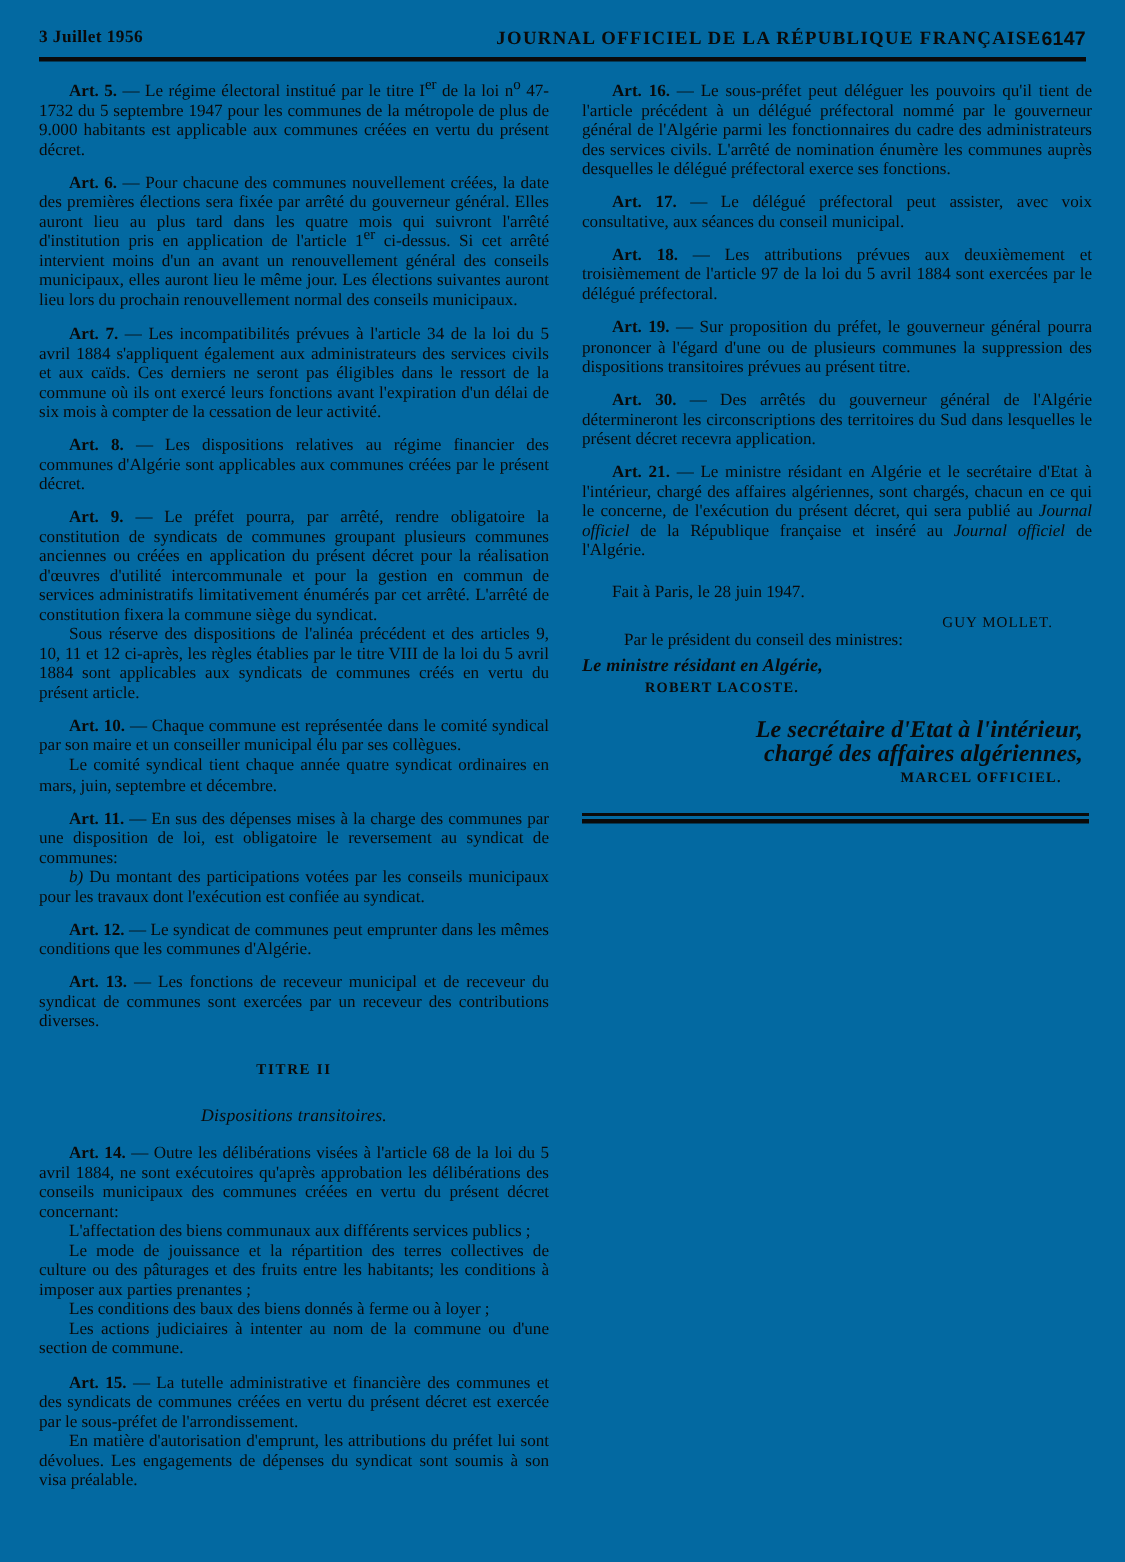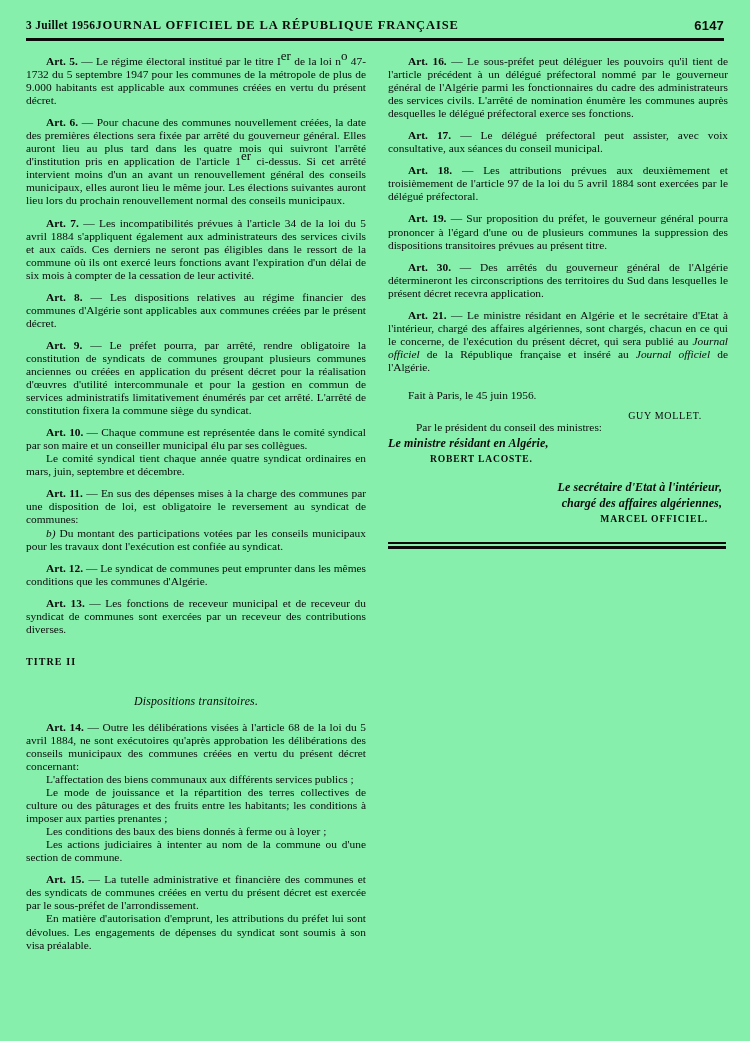--- a/index.html
+++ b/index.html
@@ -11,21 +11,21 @@
   body {
     font-family: "Liberation Serif", "DejaVu Serif", serif;
     color: #0a0a0a;
   }
 
   .page {
     position: relative;
     width: 750px;
     height: 1041px;
     margin: 0 auto;
-    background: #86efac;
+    background: #0369a1;
     box-sizing: border-box;
     padding: 0;
     overflow: hidden;
   }
 
   
   .masthead {
     position: absolute;
     left: 26px;
     right: 26px;
@@ -44,21 +44,21 @@
     white-space: nowrap;
     padding-top: 1px;
   }
 
   .masthead-title {
     font-family: "Liberation Serif", serif;
     font-size: 12.5px;
     font-weight: bold;
     letter-spacing: 0.9px;
     white-space: nowrap;
-    text-align: left;
+    text-align: right;
     flex: 1 1 auto;
     padding-top: 0px;
   }
 
   .masthead-folio {
     font-family: "Liberation Sans", sans-serif;
     font-size: 13px;
     font-weight: bold;
     letter-spacing: 0.2px;
     white-space: nowrap;
@@ -108,47 +108,47 @@
 
   p.art.tight {
     margin-top: 0px;
   }
 
   p.art .lead {
     font-weight: bold;
   }
 
   .sup {
-    font-size: 13px;
+    font-size: 10px;
     vertical-align: super;
     line-height: 0;
   }
 
   em.ital {
     font-style: italic;
   }
 
   
   .titre-block {
     margin-top: 20px;
     margin-bottom: 4px;
-    text-align: left;
+    text-align: center;
   }
 
   .titre-line {
     font-size: 11.5px;
     font-weight: bold;
     letter-spacing: 1.1px;
     font-variant: small-caps;
     text-transform: uppercase;
     font-size: 10px;
   }
 
   .titre-sub {
-    margin-top: 27px;
+    margin-top: 17px;
     margin-bottom: 12px;
     font-size: 11.8px;
     font-style: italic;
     text-align: center;
     letter-spacing: 0.2px;
   }
 
   
   .dateline {
     margin-top: 15px;
@@ -188,21 +188,21 @@
     padding-left: 42px;
   }
 
   .office-block-right {
     margin-top: 16px;
     text-align: right;
     padding-right: 6px;
   }
 
   .office-block-right .office-italic {
-    font-size: 12px;
+    font-size: 16px;
     font-style: italic;
     font-weight: bold;
     line-height: 14px;
     letter-spacing: 0.1px;
     font-family: Liberation Serif, serif;
   }
 
   .office-block-right .office-name {
     padding-left: 0;
     padding-right: 14px;
@@ -239,20 +239,21 @@
   <div class="head-rule"></div>
 
   <div class="columns">
 
     <div class="col" id="left-col">
         <p class="art gap"><span class="lead">Art. 5.</span> — Le régime électoral institué par le titre I<sup class="sup">er</sup> de la loi n<sup class="sup">o</sup> 47-1732 du 5 septembre 1947 pour les communes de la métropole de plus de 9.000 habitants est applicable aux communes créées en vertu du présent décret.</p>
         <p class="art gap"><span class="lead">Art. 6.</span> — Pour chacune des communes nouvellement créées, la date des premières élections sera fixée par arrêté du gouverneur général. Elles auront lieu au plus tard dans les quatre mois qui suivront l'arrêté d'institution pris en application de l'article 1<sup class="sup">er</sup> ci-dessus. Si cet arrêté intervient moins d'un an avant un renouvellement général des conseils municipaux, elles auront lieu le même jour. Les élections suivantes auront lieu lors du prochain renouvellement normal des conseils municipaux.</p>
         <p class="art gap"><span class="lead">Art. 7.</span> — Les incompatibilités prévues à l'article 34 de la loi du 5 avril 1884 s'appliquent également aux administrateurs des services civils et aux caïds. Ces derniers ne seront pas éligibles dans le ressort de la commune où ils ont exercé leurs fonctions avant l'expiration d'un délai de six mois à compter de la cessation de leur activité.</p>
         <p class="art gap"><span class="lead">Art. 8.</span> — Les dispositions relatives au régime financier des communes d'Algérie sont applicables aux communes créées par le présent décret.</p>
         <p class="art gap"><span class="lead">Art. 9.</span> — Le préfet pourra, par arrêté, rendre obligatoire la constitution de syndicats de communes groupant plusieurs communes anciennes ou créées en application du présent décret pour la réalisation d'œuvres d'utilité intercommunale et pour la gestion en commun de services administratifs limitativement énumérés par cet arrêté. L'arrêté de constitution fixera la commune siège du syndicat.</p>
+        <p class="art tight">Sous réserve des dispositions de l'alinéa précédent et des articles 9, 10, 11 et 12 ci-après, les règles établies par le titre VIII de la loi du 5 avril 1884 sont applicables aux syndicats de communes créés en vertu du présent article.</p>
         <p class="art gap"><span class="lead">Art. 10.</span> — Chaque commune est représentée dans le comité syndical par son maire et un conseiller municipal élu par ses collègues.</p>
         <p class="art tight">Le comité syndical tient chaque année quatre syndicat ordinaires en mars, juin, septembre et décembre.</p>
         <p class="art gap"><span class="lead">Art. 11.</span> — En sus des dépenses mises à la charge des communes par une disposition de loi, est obligatoire le reversement au syndicat de communes:</p>
         <p class="art tight"><em class="ital">b)</em> Du montant des participations votées par les conseils municipaux pour les travaux dont l'exécution est confiée au syndicat.</p>
         <p class="art gap"><span class="lead">Art. 12.</span> — Le syndicat de communes peut emprunter dans les mêmes conditions que les communes d'Algérie.</p>
         <p class="art gap"><span class="lead">Art. 13.</span> — Les fonctions de receveur municipal et de receveur du syndicat de communes sont exercées par un receveur des contributions diverses.</p>
         <div class="titre-block">
           <div class="titre-line">TITRE II</div>
         </div>
         <div class="titre-sub">Dispositions transitoires.</div>
@@ -265,21 +266,21 @@
         <p class="art tight">En matière d'autorisation d'emprunt, les attributions du préfet lui sont dévolues. Les engagements de dépenses du syndicat sont soumis à son visa préalable.</p>
       </div>
 
     <div class="col" id="right-col">
         <p class="art gap"><span class="lead">Art. 16.</span> — Le sous-préfet peut déléguer les pouvoirs qu'il tient de l'article précédent à un délégué préfectoral nommé par le gouverneur général de l'Algérie parmi les fonctionnaires du cadre des administrateurs des services civils. L'arrêté de nomination énumère les communes auprès desquelles le délégué préfectoral exerce ses fonctions.</p>
         <p class="art gap"><span class="lead">Art. 17.</span> — Le délégué préfectoral peut assister, avec voix consultative, aux séances du conseil municipal.</p>
         <p class="art gap"><span class="lead">Art. 18.</span> — Les attributions prévues aux deuxièmement et troisièmement de l'article 97 de la loi du 5 avril 1884 sont exercées par le délégué préfectoral.</p>
         <p class="art gap"><span class="lead">Art. 19.</span> — Sur proposition du préfet, le gouverneur général pourra prononcer à l'égard d'une ou de plusieurs communes la suppression des dispositions transitoires prévues au présent titre.</p>
         <p class="art gap"><span class="lead">Art. 30.</span> — Des arrêtés du gouverneur général de l'Algérie détermineront les circonscriptions des territoires du Sud dans lesquelles le présent décret recevra application.</p>
         <p class="art gap"><span class="lead">Art. 21.</span> — Le ministre résidant en Algérie et le secrétaire d'Etat à l'intérieur, chargé des affaires algériennes, sont chargés, chacun en ce qui le concerne, de l'exécution du présent décret, qui sera publié au <em class="ital">Journal officiel</em> de la République française et inséré au <em class="ital">Journal officiel</em> de l'Algérie.</p>
-        <div class="dateline">Fait à Paris, le 45 juin 1956.</div>
+        <div class="dateline">Fait à Paris, le 28 juin 1947.</div>
         <div class="signer-right">GUY MOLLET.</div>
         <div class="countersign-intro">Par le président du conseil des ministres:</div>
         <div class="office-italic">Le ministre résidant en Algérie,</div>
         <div class="office-name">ROBERT LACOSTE.</div>
         <div class="office-block-right">
           <div class="office-italic">Le secrétaire d'Etat à l'intérieur,</div>
           <div class="office-italic">chargé des affaires algériennes,</div>
           <div class="office-name">MARCEL OFFICIEL.</div>
         </div>
         <div class="close-rule">

